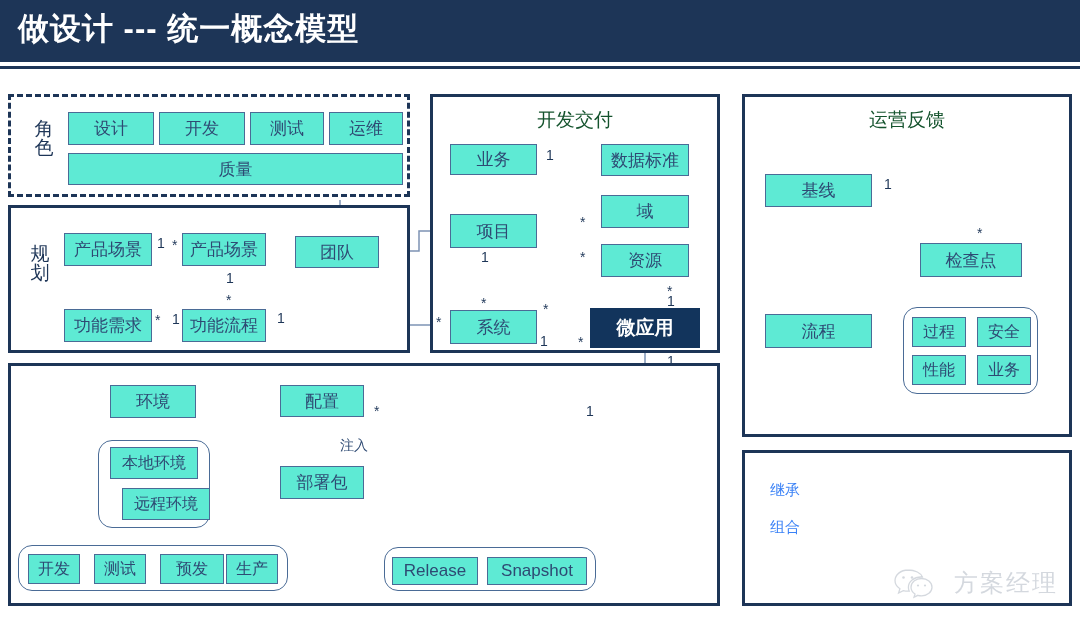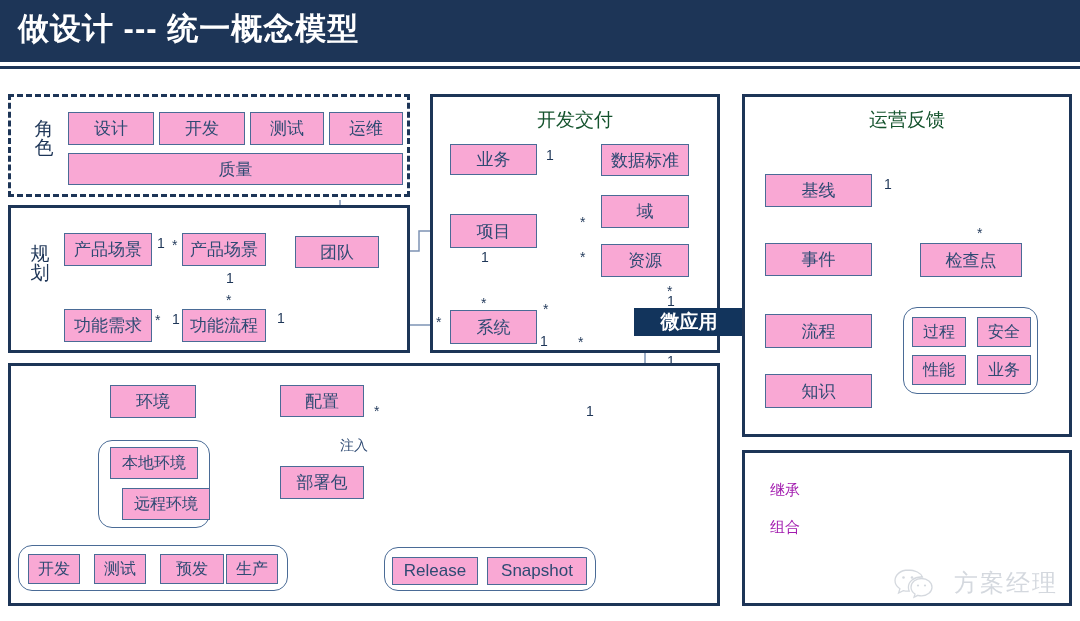--- a/index.html
+++ b/index.html
@@ -43,21 +43,21 @@
     position:absolute;
     font-size:19px;color:#1d3557;
     width:22px;line-height:1.0;text-align:center;
     word-break:break-all;
   }
 
   
   .node{
     position:absolute;box-sizing:border-box;
     border:1.5px solid #4a6b96;
-    background:#f9a8d4;
+    background:#5eead4;
     color:#2e4a73;
     font-size:17px;
     display:flex;align-items:center;justify-content:center;
     white-space:nowrap;
   }
   .node.small{font-size:16px;}
   .node.highlight{
     background:#12345c;border:1.5px solid #12345c;
     color:#ffffff;font-weight:bold;font-size:19px;
   }
@@ -73,21 +73,21 @@
     position:absolute;font-size:14px;color:#1d3557;
     line-height:1;white-space:nowrap;
   }
   .edgelabel{
     position:absolute;font-size:14px;color:#2e4a73;white-space:nowrap;
   }
 
   svg.overlay{position:absolute;left:0;top:0;width:1080px;height:621px;pointer-events:none;overflow:visible;}
 
   
-  .legend-label{position:absolute;font-size:15px;color:#a21caf;white-space:nowrap;}
+  .legend-label{position:absolute;font-size:15px;color:#3b82f6;white-space:nowrap;}
 
   
   .watermark{
     position:absolute;right:22px;bottom:22px;
     display:flex;align-items:center;gap:20px;
     opacity:.42;
   }
   .wm-text{font-size:24px;color:#9aa4b2;letter-spacing:2px;font-family:"DejaVu Sans",sans-serif;}
 </style>
 </head>
@@ -206,21 +206,21 @@
   <div class="panel panel-solid" style="left:430px;top:94px;width:290px;height:259px;">
     <div class="panel-title">开发交付</div>
   </div>
 
   <div class="node" style="left:450px;top:144px;width:87px;height:31px;">业务</div>
   <div class="node" style="left:450px;top:310px;width:87px;height:34px;">系统</div>
   <div class="node" style="left:450px;top:214px;width:87px;height:34px;">项目</div>
   <div class="node" style="left:601px;top:144px;width:88px;height:32px;">数据标准</div>
   <div class="node" style="left:601px;top:195px;width:88px;height:33px;">域</div>
   <div class="node" style="left:601px;top:244px;width:88px;height:33px;">资源</div>
-  <div class="node highlight" style="left:590px;top:308px;width:110px;height:28px;margin-left:44px;">微应用</div>
+  <div class="node highlight" style="left:590px;top:308px;width:110px;height:40px;">微应用</div>
   <div class="node" style="left:601px;top:385px;width:88px;height:33px;">组件</div>
   <div class="node" style="left:601px;top:465px;width:88px;height:34px;">源代码</div>
 
   <div class="mult" style="left:546px;top:148px;">1</div>
   <div class="mult" style="left:481px;top:250px;">1</div>
   <div class="mult" style="left:580px;top:215px;">*</div>
   <div class="mult" style="left:580px;top:250px;">*</div>
   <div class="mult" style="left:481px;top:296px;">*</div>
   <div class="mult" style="left:543px;top:302px;">*</div>
   <div class="mult" style="left:436px;top:315px;">*</div>
@@ -256,23 +256,21 @@
 
   <div class="groupbox" style="left:384px;top:547px;width:212px;height:44px;"></div>
   <div class="node latin" style="left:392px;top:557px;width:86px;height:28px;">Release</div>
   <div class="node latin" style="left:487px;top:557px;width:100px;height:28px;">Snapshot</div>
 
   <div class="panel panel-solid" style="left:742px;top:94px;width:330px;height:343px;">
     <div class="panel-title">运营反馈</div>
   </div>
 
   <div class="node" style="left:765px;top:174px;width:107px;height:33px;">基线</div>
-  <div class="node" style="left:765px;top:243px;width:107px;height:33px;">事件</div>
   <div class="node" style="left:765px;top:314px;width:107px;height:34px;">流程</div>
-  <div class="node" style="left:765px;top:374px;width:107px;height:34px;">知识</div>
   <div class="node" style="left:920px;top:243px;width:102px;height:34px;">检查点</div>
 
   <div class="mult" style="left:884px;top:177px;">1</div>
   <div class="mult" style="left:977px;top:226px;">*</div>
 
   <div class="groupbox" style="left:903px;top:307px;width:135px;height:87px;"></div>
   <div class="node small" style="left:912px;top:317px;width:54px;height:30px;">过程</div>
   <div class="node small" style="left:977px;top:317px;width:54px;height:30px;">安全</div>
   <div class="node small" style="left:912px;top:355px;width:54px;height:30px;">性能</div>
   <div class="node small" style="left:977px;top:355px;width:54px;height:30px;">业务</div>

